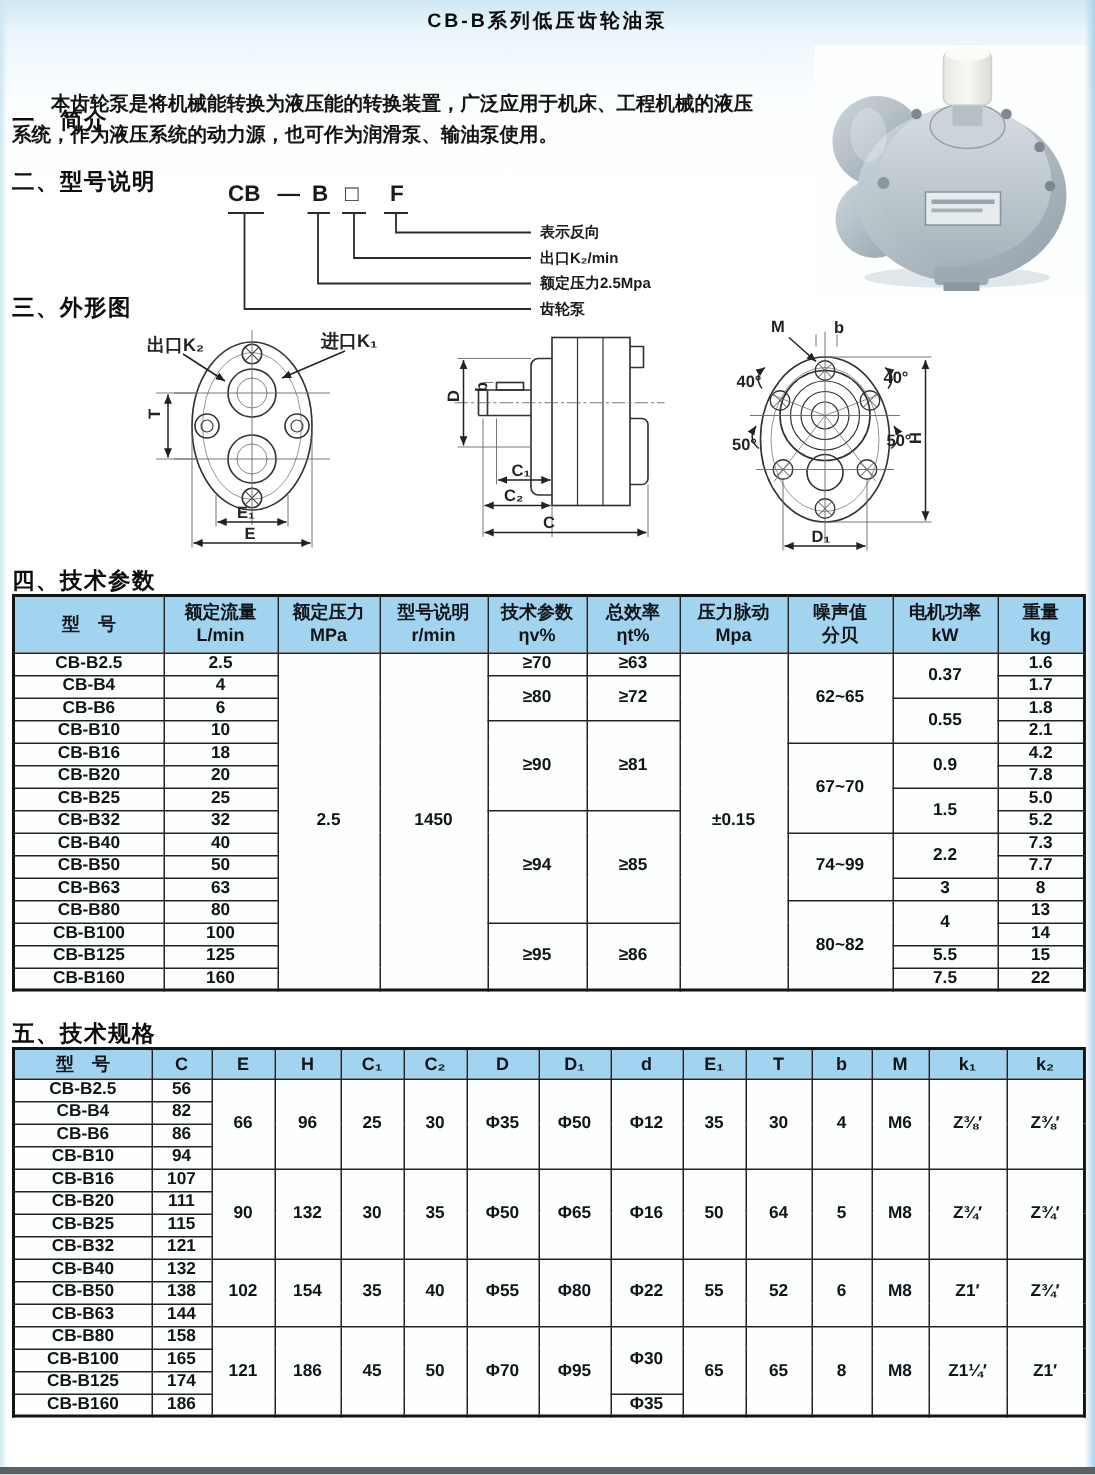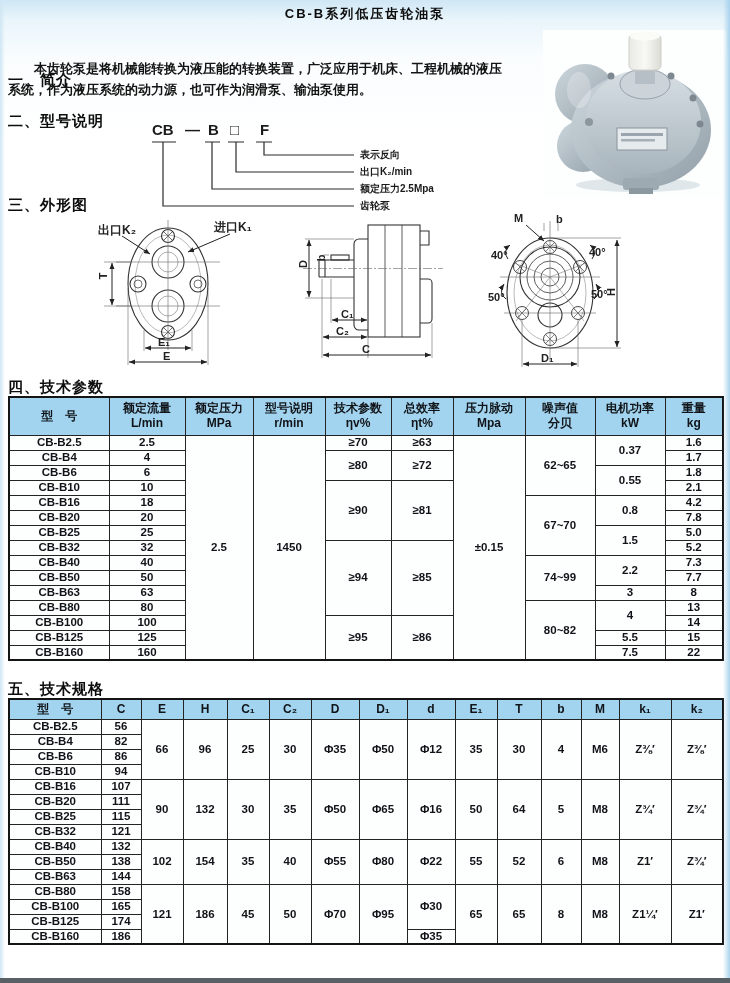--- a/index.html
+++ b/index.html
@@ -316,21 +316,21 @@
           <td>CB-B10</td>
           <td>10</td>
           <td rowspan="4">≥90</td>
           <td rowspan="4">≥81</td>
           <td>2.1</td>
         </tr>
         <tr>
           <td>CB-B16</td>
           <td>18</td>
           <td rowspan="4">67~70</td>
-          <td rowspan="2">0.8</td>
+          <td rowspan="2">0.9</td>
           <td>4.2</td>
         </tr>
         <tr>
           <td>CB-B20</td>
           <td>20</td>
           <td>7.8</td>
         </tr>
         <tr>
           <td>CB-B25</td>
           <td>25</td>

